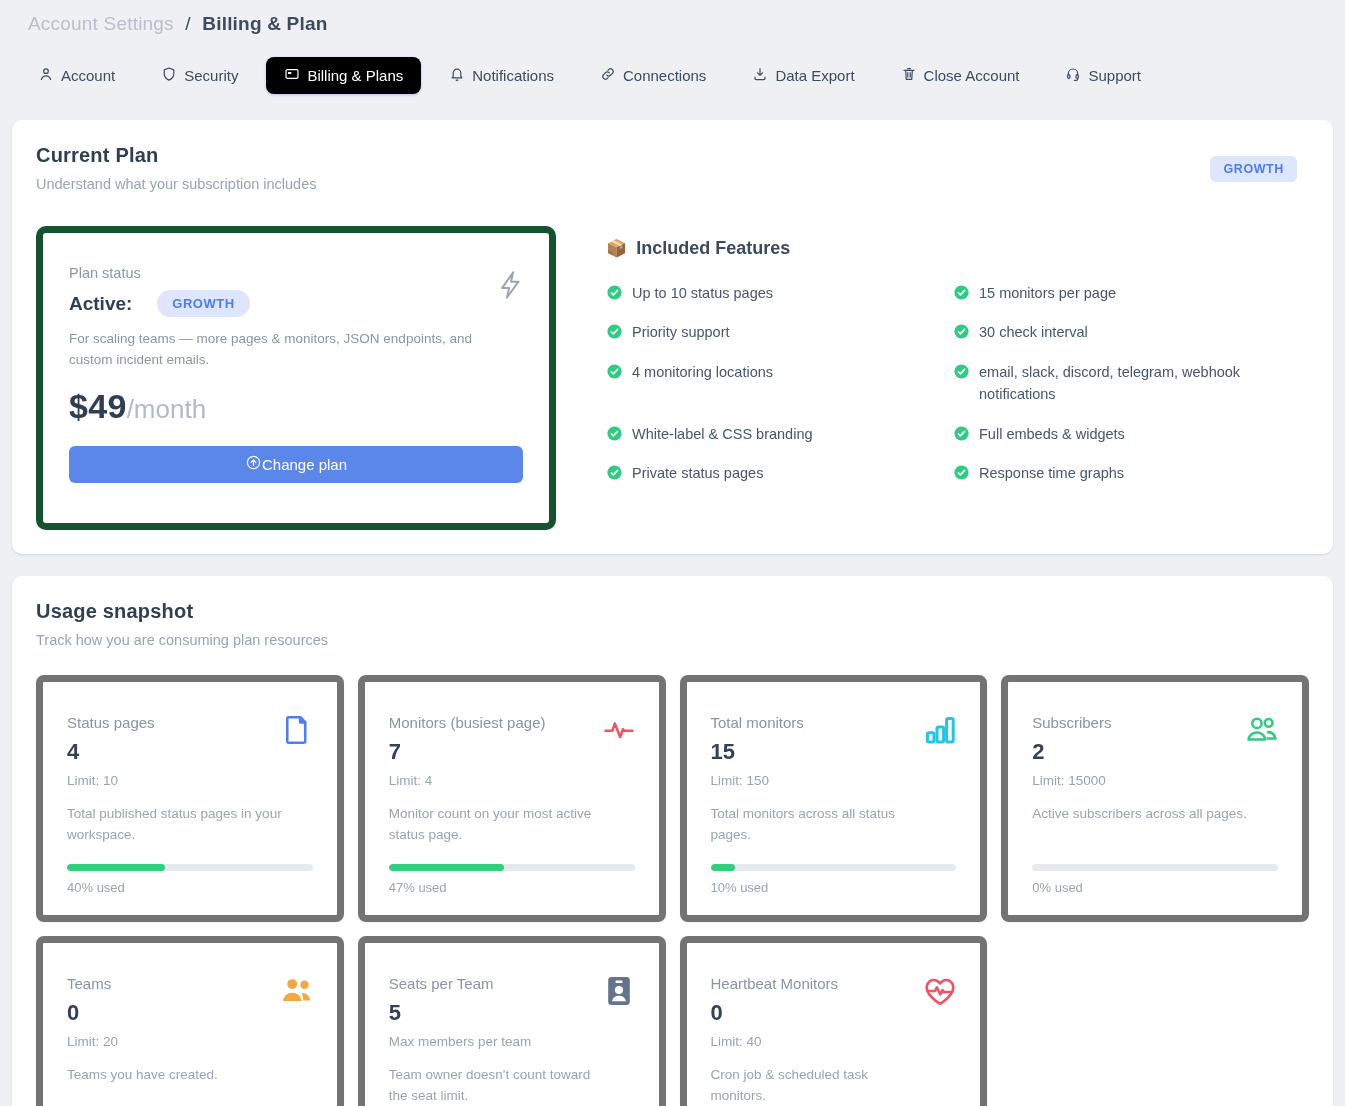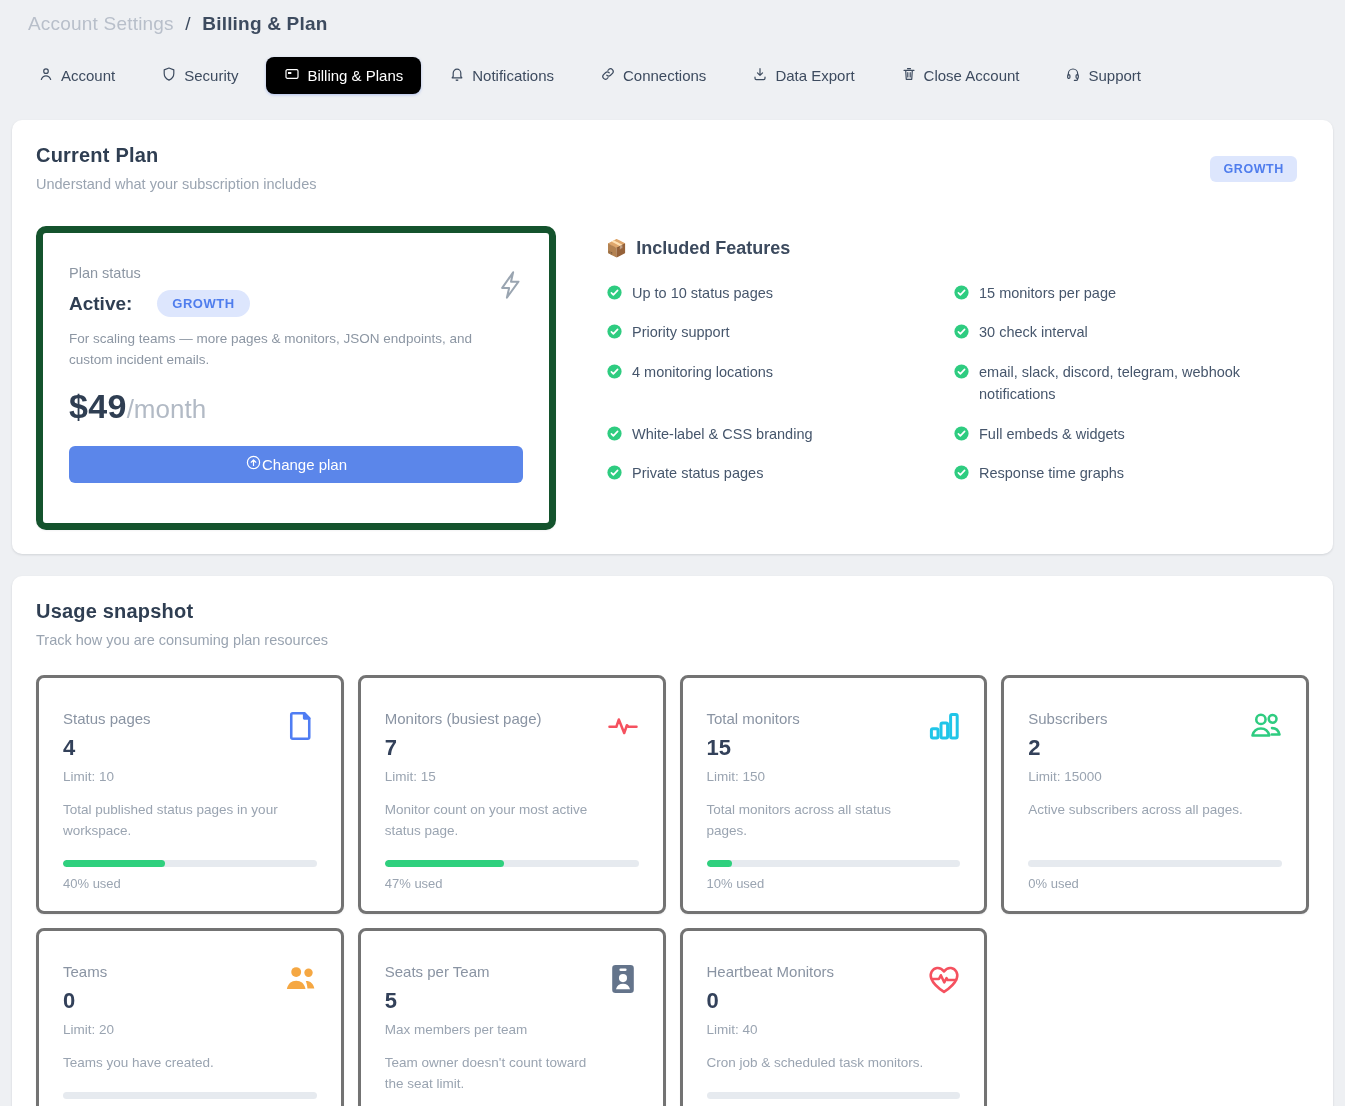--- a/index.html
+++ b/index.html
@@ -76,21 +76,21 @@
   .features-grid {
     display:grid; grid-template-columns:347px 1fr; column-gap:0; row-gap:17px;
     margin-top:23px; padding-right:10px;
   }
   .feature { display:flex; align-items:flex-start; gap:9px; font-size:14.5px; color:#46566c; line-height:1.55; padding-right:24px; }
   .feature svg { width:17px; height:17px; flex:0 0 auto; margin-top:2px; }
 
   
   .usage-grid { display:grid; grid-template-columns:repeat(4,1fr); gap:14px; margin-top:27px; }
   .ucard {
-    position:relative; border:3px solid #737373; border-radius:8px;
+    position:relative; border:7px solid #737373; border-radius:8px;
     box-shadow:0 1px 2px rgba(16,24,40,.06);
     padding:32px 24px 20px; display:flex; flex-direction:column; min-height:198px;
   }
   .ucard-label { font-size:15px; color:#8a94a3; }
   .ucard-value { font-size:22px; font-weight:600; color:#33415a; margin-top:8px; }
   .ucard-limit { font-size:13.5px; color:#9aa4b1; margin-top:8px; }
   .ucard-icon { position:absolute; top:30px; right:22px; width:36px; height:36px; }
   .ucard-icon svg { width:36px; height:36px; }
   .ucard-desc { font-size:13.5px; color:#9aa4b1; line-height:1.55; margin-top:16px; padding-right:30px; }
   .ucard-progress { margin-top:auto; padding-top:18px; }
@@ -304,21 +304,21 @@
           <div class="track">
               <div class="fill" style="width: 40%;"></div>
             </div>
           <div class="pct">40% used</div>
         </div>
       </div>
 
       <div class="ucard">
         <div class="ucard-label">Monitors (busiest page)</div>
         <div class="ucard-value">7</div>
-        <div class="ucard-limit">Limit: 15</div>
+        <div class="ucard-limit">Limit: 4</div>
         <span class="ucard-icon">
           <svg viewBox="0 0 24 24" fill="none" stroke="#f5515f" stroke-width="1.7" stroke-linecap="round" stroke-linejoin="round">
               <path d="M3 12.5h4.6l1.6-4.8 3.6 9 1.8-5.2 1 1h5.4"></path>
             </svg>
         </span>
         <p class="ucard-desc">Monitor count on your most active status page.</p>
         <div class="ucard-progress">
           <div class="track">
               <div class="fill" style="width: 47%;"></div>
             </div>

